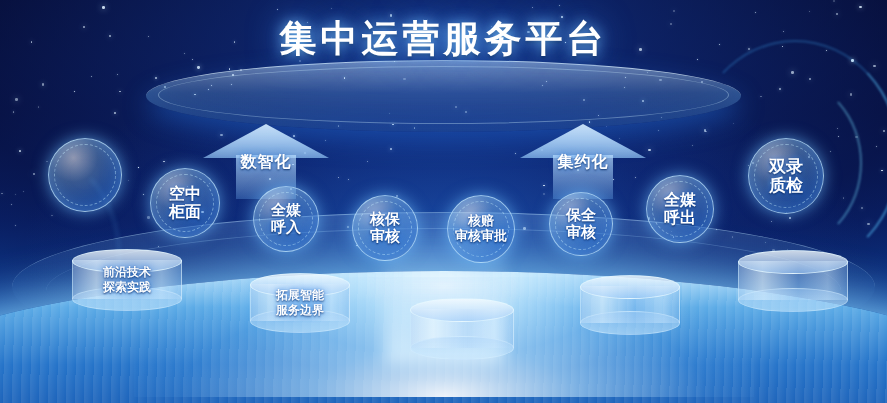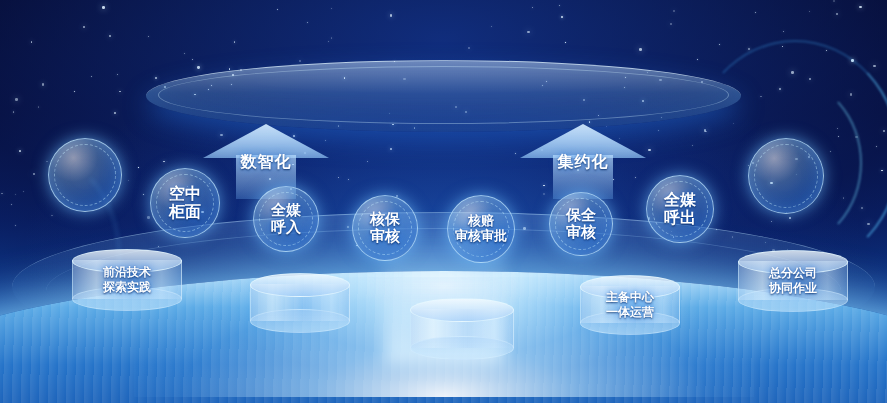--- a/index.html
+++ b/index.html
@@ -377,20 +377,23 @@
       <div class="city" style="left: 680.795px; width: 9.16355px; height: 30.2149px; opacity: 0.24;"></div>
       <div class="city" style="left: 692.506px; width: 10.904px; height: 18.3916px; opacity: 0.5;"></div>
     </div>
 
   <div id="bowl"></div>
   <div id="bowl2"></div>
 
   <div id="platform"></div>
   <div id="platform-rim"></div>
 
+  <div id="title-wrap">
+    <span id="title">集中运营服务平台</span>
+  </div>
 
   <div class="arrow" id="arrow-right">
     <div class="head"></div>
     <div class="shaft"></div>
     <div class="a-label">集约化</div>
   </div>
   <div class="arrow" id="arrow-left">
     <div class="head"></div>
     <div class="shaft"></div>
     <div class="a-label">数智化</div>
@@ -419,51 +422,51 @@
       <div class="bubble" style="left: 549px; top: 192px; width: 64px; height: 64px;">
         <div class="ring"></div>
         <div class="b-label" style="font-size: 15px;">保全<br>审核</div>
       </div>
       <div class="bubble" style="left: 646px; top: 175px; width: 68px; height: 68px;">
         <div class="ring"></div>
         <div class="b-label" style="font-size: 16px;">全媒<br>呼出</div>
       </div>
       <div class="bubble" style="left: 748px; top: 138px; width: 76px; height: 76px;">
         <div class="ring"></div>
+        <div class="b-label" style="font-size: 17px;">双录<br>质检</div>
       </div>
     </div>
 
   <div id="cylinders">
       <div class="cyl" style="left: 72px; top: 249px; width: 110px; height: 62px;">
         <div class="body"></div>
         <div class="bot"></div>
         <div class="top"></div>
         <div class="c-label">前沿技术<br>探索实践</div>
       </div>
       <div class="cyl" style="left: 250px; top: 273px; width: 100px; height: 60px;">
         <div class="body"></div>
         <div class="bot"></div>
         <div class="top"></div>
+        <div class="c-label">拓展智能<br>服务边界</div>
       </div>
       <div class="cyl" style="left: 410px; top: 298px; width: 104px; height: 62px;">
         <div class="body"></div>
         <div class="bot"></div>
         <div class="top"></div>
       </div>
       <div class="cyl" style="left: 580px; top: 275px; width: 100px; height: 60px;">
         <div class="body"></div>
         <div class="bot"></div>
         <div class="top"></div>
-        <div class="c-label">主备中心<br>一体运营</div>
       </div>
       <div class="cyl" style="left: 738px; top: 250px; width: 110px; height: 62px;">
         <div class="body"></div>
         <div class="bot"></div>
         <div class="top"></div>
-        <div class="c-label">总分公司<br>协同作业</div>
       </div>
     </div>
 
   <div id="center-beam"></div>
   <div id="globe">
     <div id="globe-lines"></div>
   </div>
   <div id="ground-glow"></div>
 </div>
 

